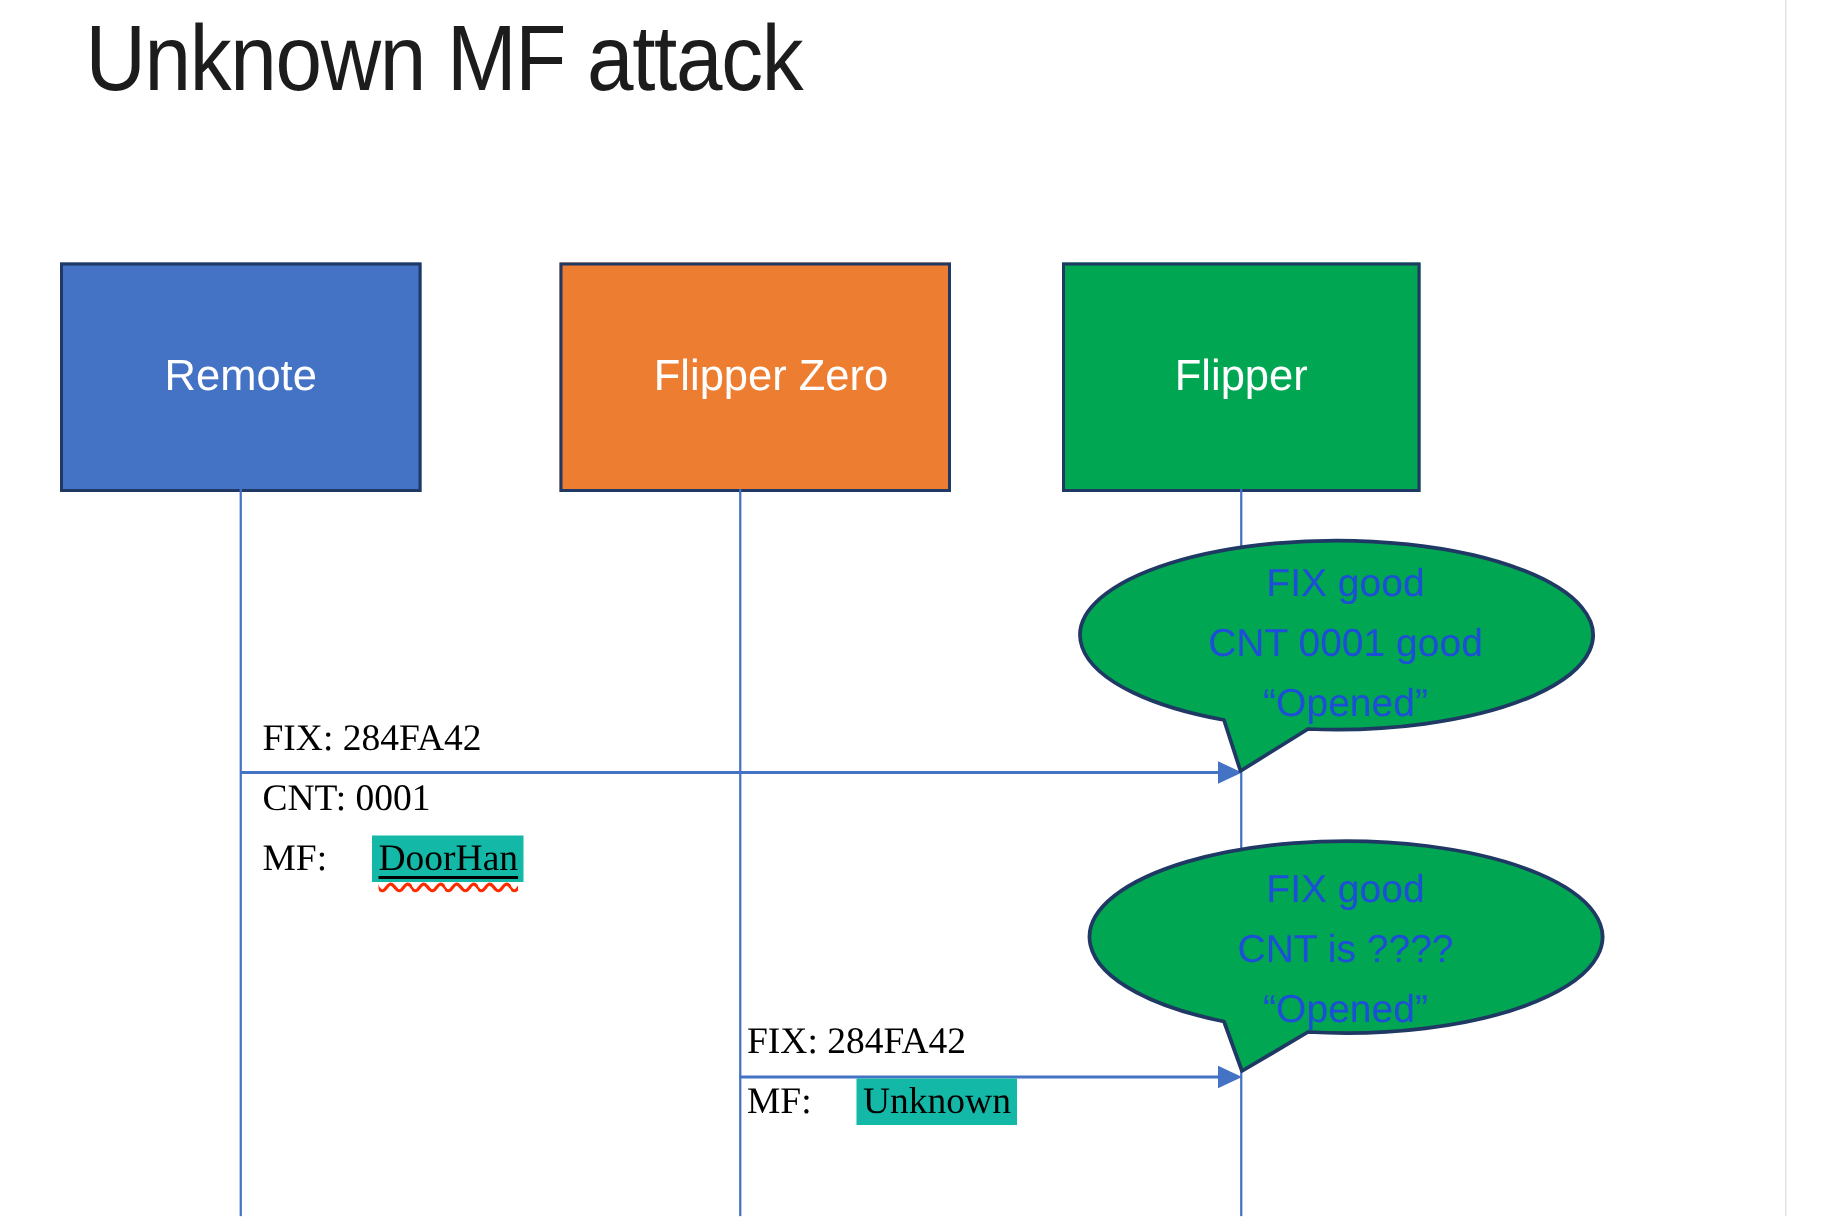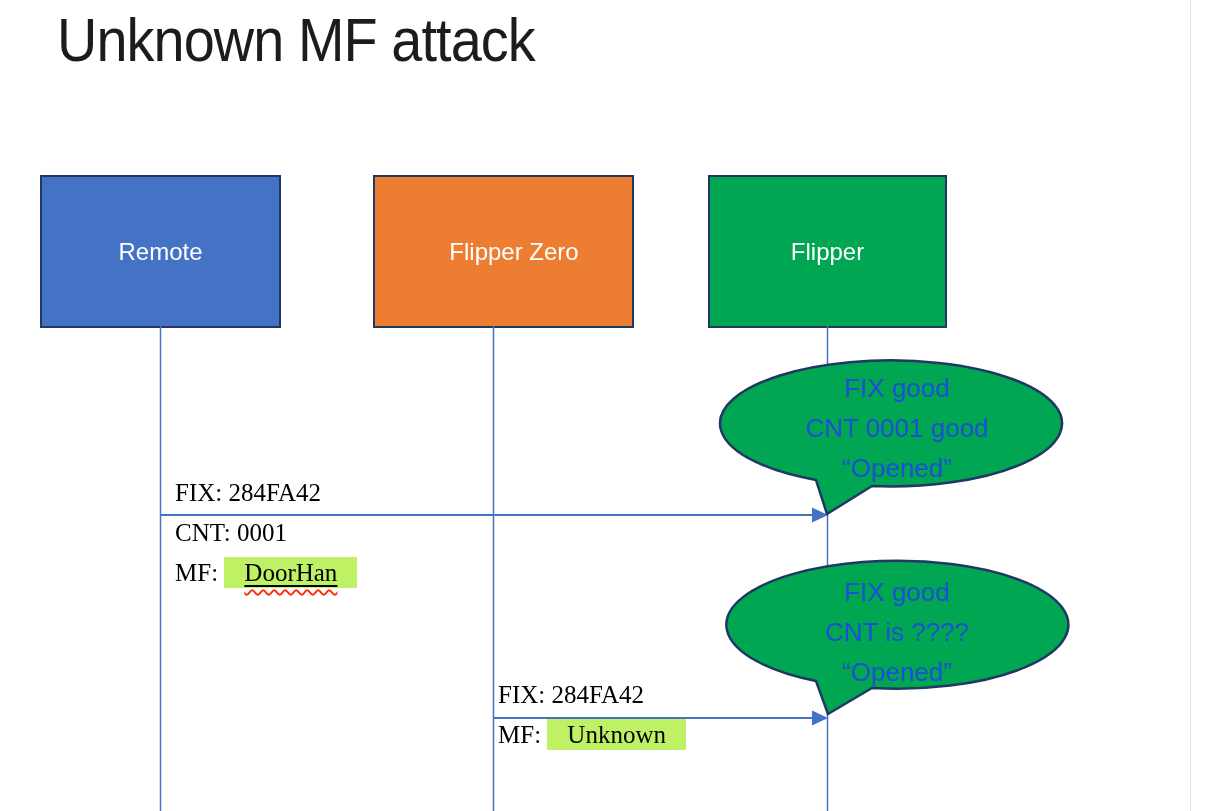--- a/index.html
+++ b/index.html
@@ -10,33 +10,33 @@
 
   .slide-edge { position: absolute; left: 1190px; top: 0; width: 1px; height: 811px;
                 background: #e2e2e2; }
 
   .title { position: absolute; left: 57px; top: 4px; font-size: 62px; font-weight: 300;
            color: #1c1c1c; letter-spacing: -1px; white-space: nowrap;
            transform: scaleX(0.9); transform-origin: left top; }
 
   .actor { position: absolute; top: 175px; height: 149px; border: 2px solid #1F3864;
            display: flex; align-items: center; justify-content: center;
-           color: #ffffff; font-size: 24px; box-sizing: content-box; }
+           color: #ffffff; font-size: 29px; box-sizing: content-box; }
   .actor.remote   { left: 40px;  width: 237px; background: #4472C4; }
   .actor.flipper  { left: 373px; width: 236px; background: #ED7D31; padding-left: 21px; }
   .actor.receiver { left: 708px; width: 235px; background: #00A651; }
 
   svg.overlay { position: absolute; left: 0; top: 0; width: 1216px; height: 811px; }
 
   .msg { position: absolute; font-size: 25px; color: #000; line-height: 40px; font-family: Liberation Serif, serif; }
   .msg-line { white-space: pre-wrap; }
   .msg1 { left: 175px; top: 473px; }
   .msg2 { left: 498px; top: 675px; }
 
-  .hl { background: #bef264; padding: 2px 20px; }
+  .hl { background: #14b8a6; padding: 2px 4px; margin-left: 24px; }
   .u  { text-decoration: underline; text-decoration-color: #000;
         text-decoration-thickness: 2px; text-underline-offset: 4px; }
   .sq { text-decoration: underline wavy #FF2A00; text-decoration-thickness: 1.5px;
         text-underline-offset: 8px; }
 
   .callout-text { position: absolute; width: 342px; left: 726px; text-align: center;
                   color: #1d4ed8; font-size: 26px; line-height: 40px; }
   .callout-text.c1 { top: 368px; }
   .callout-text.c2 { top: 572px; }
 </style>

